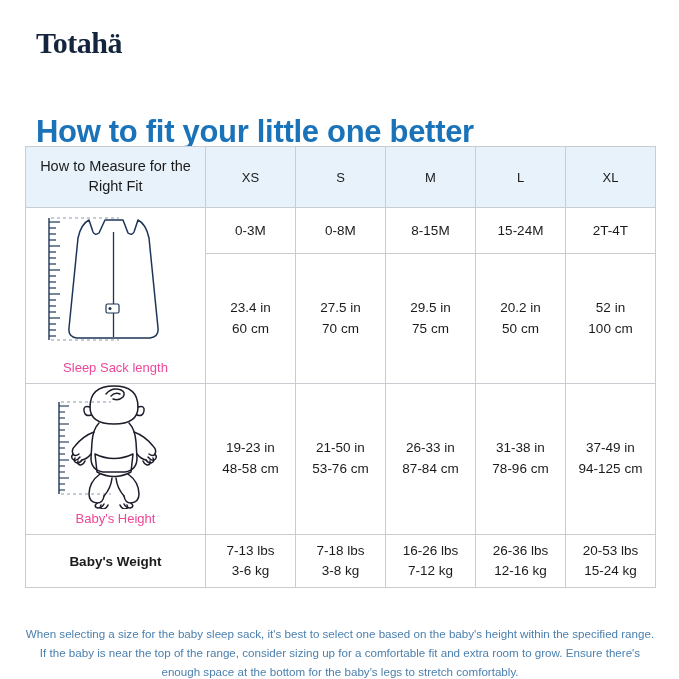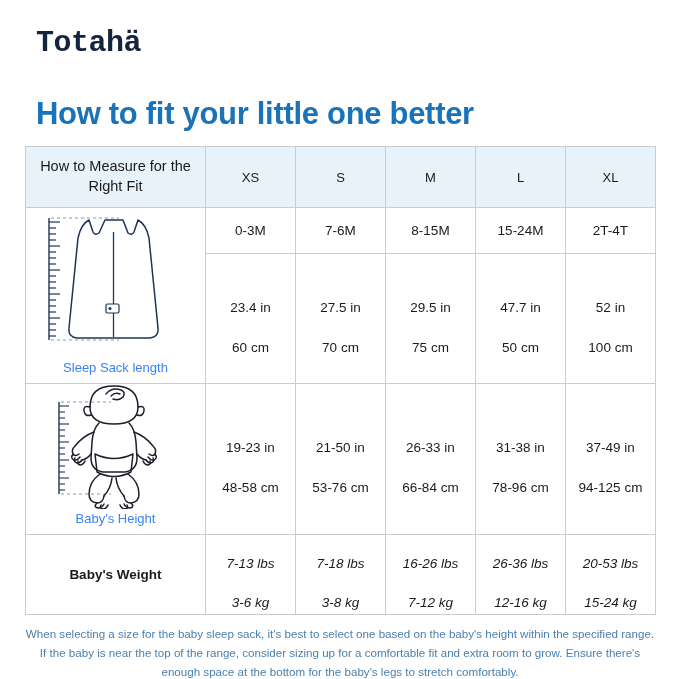--- a/index.html
+++ b/index.html
@@ -14,33 +14,33 @@
     color: #1d3557;
     overflow: hidden;
     position: relative;
   }
 
   
   .logo {
     position: absolute;
     left: 36px;
     top: 28px;
-    font-family: Liberation Mono, monospace;
+    font-family: Liberation Serif, serif;
     font-size: 30px;
     font-weight: 700;
     letter-spacing: -0.5px;
     color: #14243c;
     line-height: 1;
   }
 
   
   .page-title {
     position: absolute;
     left: 36px;
-    top: 76px;
+    top: 94px;
     font-size: 31px;
     font-weight: 700;
     color: #1a72b8;
     letter-spacing: -0.3px;
     line-height: 1.1;
   }
 
   
   .chart-wrap {
     position: absolute;
@@ -76,44 +76,44 @@
     line-height: 1.35;
     padding: 0 14px;
   }
   thead th.head-size {
     font-size: 13px;
   }
 
   td.age-cell { height: 45px; font-size: 14px; }
   td.len-cell { height: 128px; font-size: 15px; line-height: 1.55; }
   td.hgt-cell { height: 150px; font-size: 15px; line-height: 1.55; }
-  td.wgt-cell { height: 52px;  font-size: 14px; line-height: 1.5; font-style: italic; }
+  td.wgt-cell { height: 52px;  font-size: 14px; line-height: 1.5; }
 
   td.illo-cell {
     padding: 0;
     vertical-align: top;
   }
   .illo-box {
     display: flex;
     flex-direction: column;
     align-items: center;
     justify-content: flex-start;
   }
   .illo-caption {
-    color: #3b82f6;
+    color: #ec4899;
     font-size: 13px;
     margin-top: 2px;
     padding-bottom: 8px;
   }
   td.rowlabel-cell {
     color: #2f6fa8;
     font-size: 13px;
     font-weight: bold;
   }
-  .cell-lines > span { display: block; margin-top: 19px; }
+  .cell-lines > span { display: block; }
 
   
   .footnote {
     position: absolute;
     left: 22px;
     top: 612px;
     width: 636px;
     text-align: center;
     font-size: 11.6px;
     line-height: 1.65;
@@ -190,21 +190,21 @@
 
               <line x1="86.5" y1="24" x2="86.5" y2="129" stroke="#1d3557" stroke-width="1.3"></line>
 
               <rect x="79" y="96" width="13" height="9" rx="1.5" fill="#ffffff" stroke="#1d3557" stroke-width="1.2"></rect>
               <circle cx="83" cy="100.5" r="1.5" fill="#1d3557"></circle>
             </svg>
             <div class="illo-caption">Sleep Sack length</div>
           </div>
         </td>
         <td class="age-cell">0-3M</td>
-        <td class="age-cell">7-6M</td>
+        <td class="age-cell">0-8M</td>
         <td class="age-cell">8-15M</td>
         <td class="age-cell">15-24M</td>
         <td class="age-cell">2T-4T</td>
       </tr>
 
       <tr>
         <td class="len-cell">
           <div class="cell-lines">
             <span>23.4 in</span>
             <span>60 cm</span>
@@ -217,21 +217,21 @@
           </div>
         </td>
         <td class="len-cell">
           <div class="cell-lines">
             <span>29.5 in</span>
             <span>75 cm</span>
           </div>
         </td>
         <td class="len-cell">
           <div class="cell-lines">
-            <span>47.7 in</span>
+            <span>20.2 in</span>
             <span>50 cm</span>
           </div>
         </td>
         <td class="len-cell">
           <div class="cell-lines">
             <span>52 in</span>
             <span>100 cm</span>
           </div>
         </td>
       </tr>
@@ -310,21 +310,21 @@
         </td>
         <td class="hgt-cell">
           <div class="cell-lines">
             <span>21-50 in</span>
             <span>53-76 cm</span>
           </div>
         </td>
         <td class="hgt-cell">
           <div class="cell-lines">
             <span>26-33 in</span>
-            <span>66-84 cm</span>
+            <span>87-84 cm</span>
           </div>
         </td>
         <td class="hgt-cell">
           <div class="cell-lines">
             <span>31-38 in</span>
             <span>78-96 cm</span>
           </div>
         </td>
         <td class="hgt-cell">
           <div class="cell-lines">

